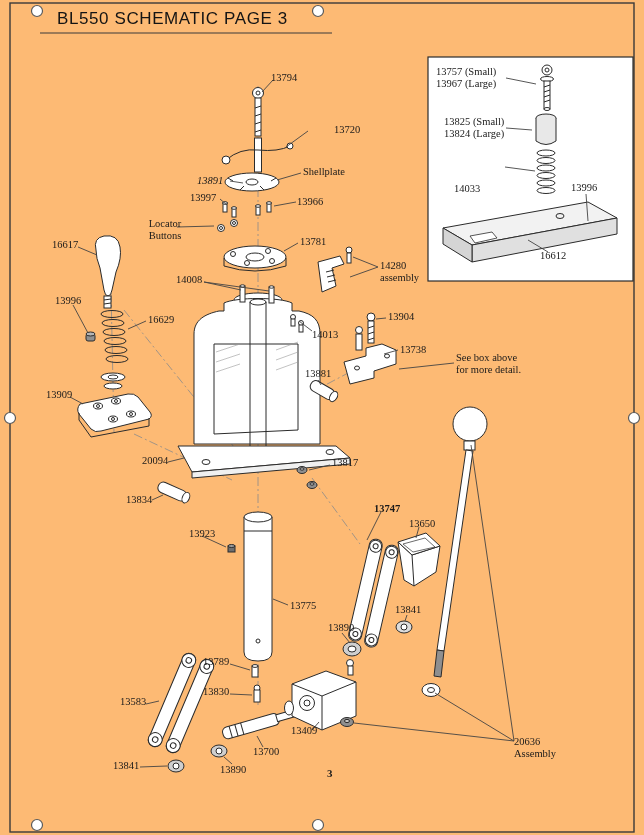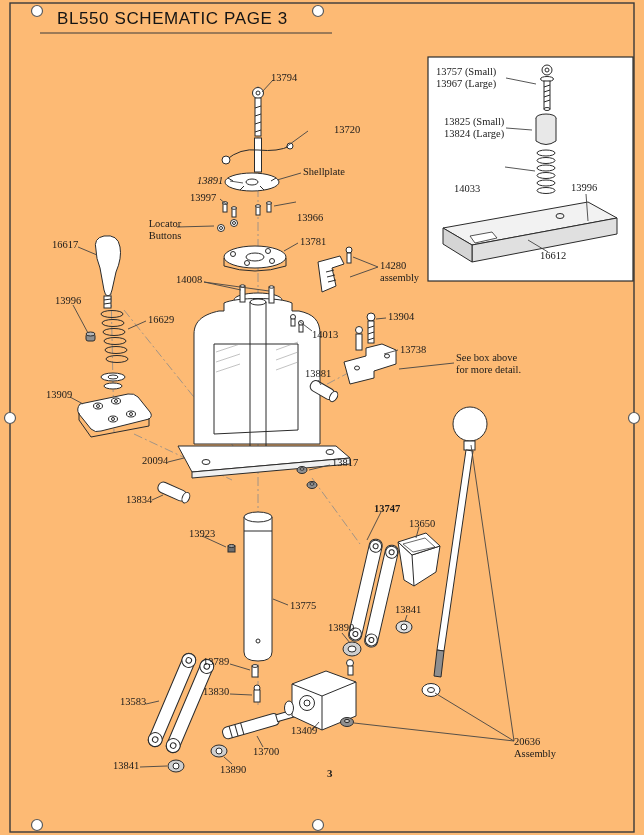--- a/index.html
+++ b/index.html
@@ -392,21 +392,21 @@
   </g>
 </svg>
 
 <div class="title">BL550 SCHEMATIC PAGE 3</div>
 
 <div class="label" style="left:271px; top:72px;">13794</div>
 <div class="label" style="left:322px; top:124px;margin-left:12px;">13720</div>
 <div class="label" style="left:197px; top:175px;font-style:italic;">13891</div>
 <div class="label" style="left:303px; top:166px;">Shellplate</div>
 <div class="label" style="left:190px; top:192px;">13997</div>
-<div class="label" style="left:297px; top:212px;">13966</div>
+<div class="label" style="left:297px; top:196px;">13966</div>
 <div class="label center" style="left:140px; top:218px; width:50px;">Locator
 Buttons</div>
 <div class="label" style="left:300px; top:236px;">13781</div>
 <div class="label" style="left:380px; top:260px;">14280
 assembly</div>
 <div class="label" style="left:52px; top:239px;">16617</div>
 <div class="label" style="left:176px; top:274px;">14008</div>
 <div class="label" style="left:55px; top:295px;">13996</div>
 <div class="label" style="left:148px; top:314px;">16629</div>
 <div class="label" style="left:312px; top:329px;">14013</div>

